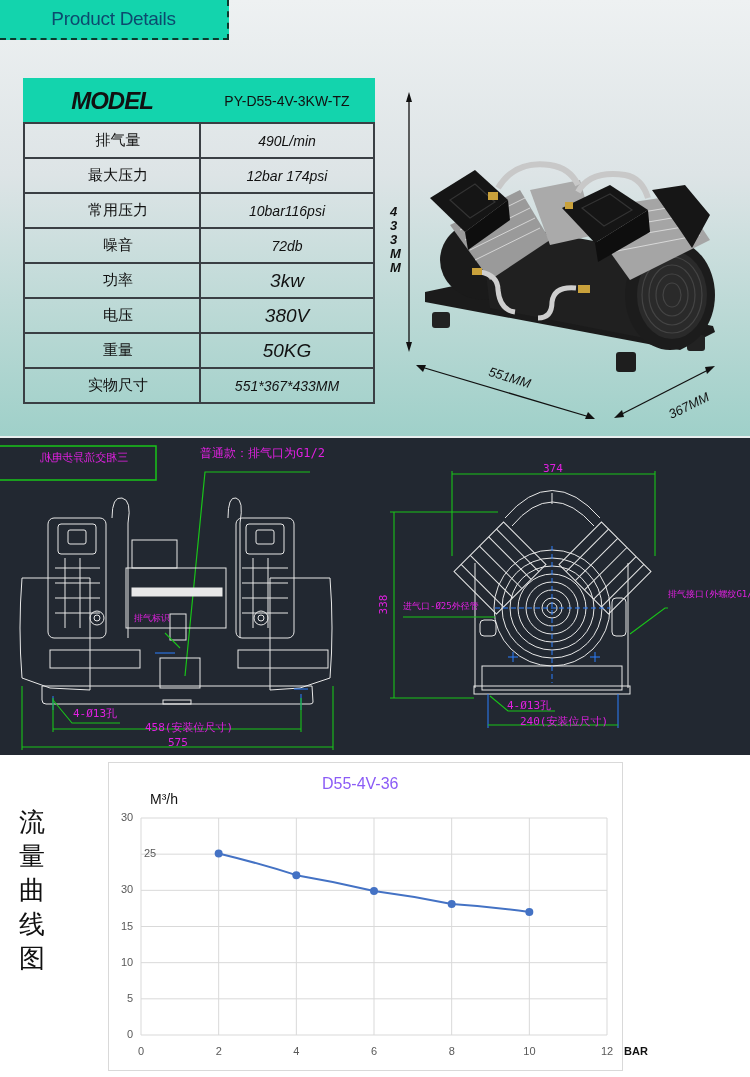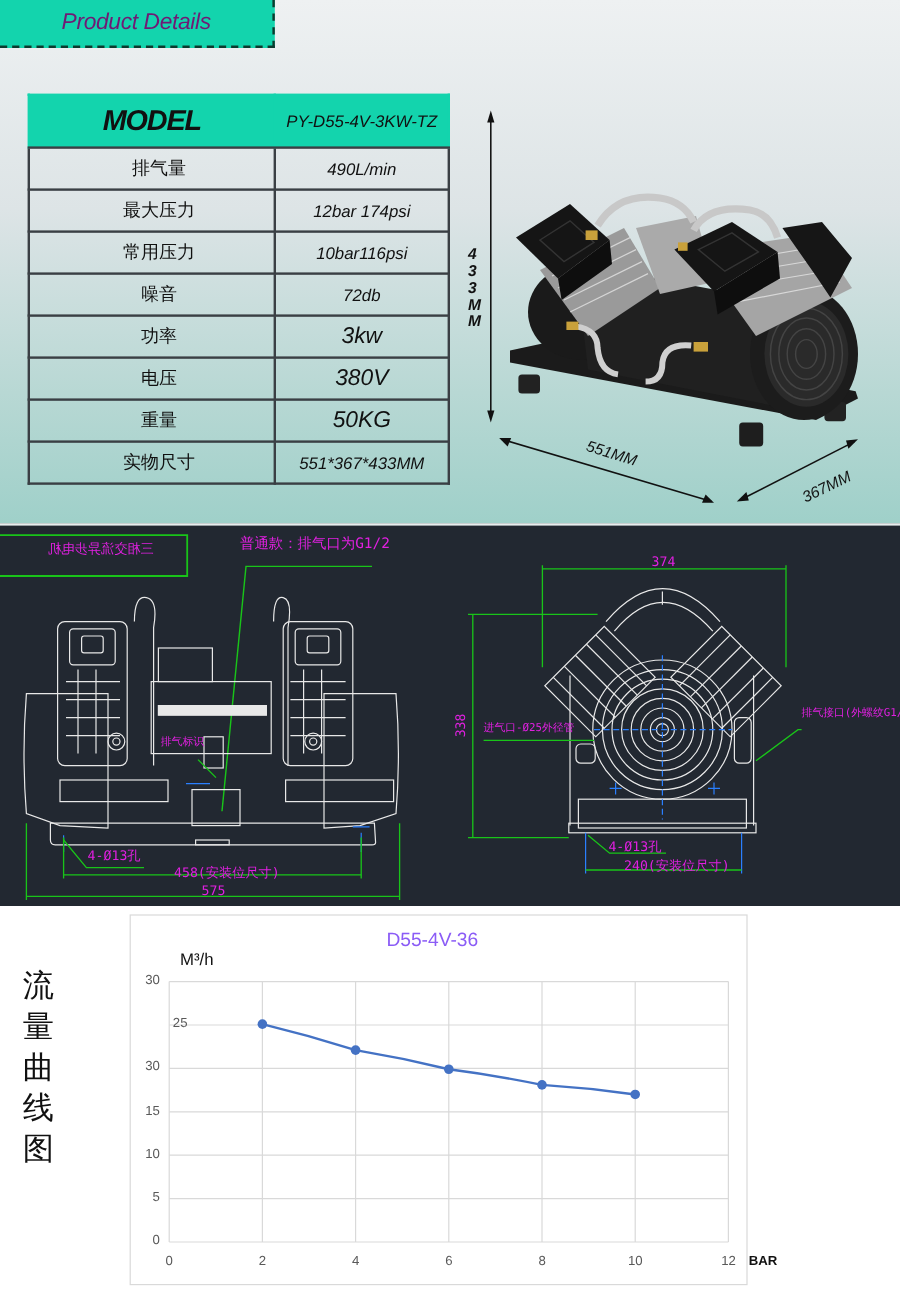--- a/index.html
+++ b/index.html
@@ -3,28 +3,28 @@
 <meta charset="utf-8">
 <style>
   * { box-sizing: border-box; margin: 0; padding: 0; }
   body { width: 750px; height: 1077px; font-family: "DejaVu Sans", sans-serif; background: #fff; position: relative; overflow: hidden; }
 
   
   .sec1 { position: absolute; left: 0; top: 0; width: 750px; height: 436px;
     background: linear-gradient(180deg, #eef1f2 0%, #dde4e6 40%, #b8d8d4 75%, #9fd0c9 100%); }
   .title-banner { position: absolute; left: 0; top: 0; width: 229px; height: 40px; background: #13d4ad;
     border: 2px dashed #0c3a2e; border-left: none; border-top: none; display: flex; align-items: center; justify-content: center; }
-  .title-banner span { font-family: "Liberation Sans", sans-serif; font-style: italic; font-size: 19px; color: #701a75; letter-spacing: -0.3px; }
+  .title-banner span { font-family: "Liberation Sans", sans-serif; font-size: 19px; color: #0c4a6e; letter-spacing: -0.3px; }
 
   .spec-table { position: absolute; left: 23px; top: 78px; width: 352px; border-collapse: collapse; border-radius: 32px; }
   .spec-table td { border: 2px solid #3a3f44; height: 35px; text-align: center; font-size: 15px; color: #111; }
   .spec-table tr.hdr td { background: #13d4ad; height: 44px; border: 2px solid #13d4ad; border-bottom: 2px solid #3a3f44; }
   .spec-table tr.hdr td.model { font-family: "Liberation Sans", sans-serif; font-style: italic; font-weight: bold; font-size: 24px; letter-spacing: -1px; text-align: center; }
-  .spec-table tr.hdr td.model-val { font-family: "Liberation Sans", sans-serif; font-style: italic; font-size: 14px; text-align: center; margin-left: 16px; }
-  .spec-table td.lbl { width: 205px; font-size: 15px; padding-left: 12px; }
+  .spec-table tr.hdr td.model-val { font-family: "Liberation Sans", sans-serif; font-size: 14px; text-align: center; margin-left: 16px; }
+  .spec-table td.lbl { width: 176px; font-size: 15px; padding-left: 12px; }
   .spec-table td.val { font-family: "Liberation Sans", sans-serif; font-style: italic; font-size: 14px; }
   .spec-table td.val.big { font-size: 19px; }
 
   .product-img { position: absolute; left: 380px; top: 80px; width: 370px; height: 350px; }
   .dim-text { position: absolute; font-family: "Liberation Sans", sans-serif; font-style: italic; font-size: 13px; color: #111; }
 
   
   .sec2 { position: absolute; left: 0; top: 436px; width: 750px; height: 319px; background: #222831; border-top: 2px solid #e8eeee; }
   .cad svg { position: absolute; left: 0; top: 0; }
   .cad-label { position: absolute; color: #e020e0; font-size: 11px; font-family: "DejaVu Sans Mono", monospace; white-space: nowrap; }

